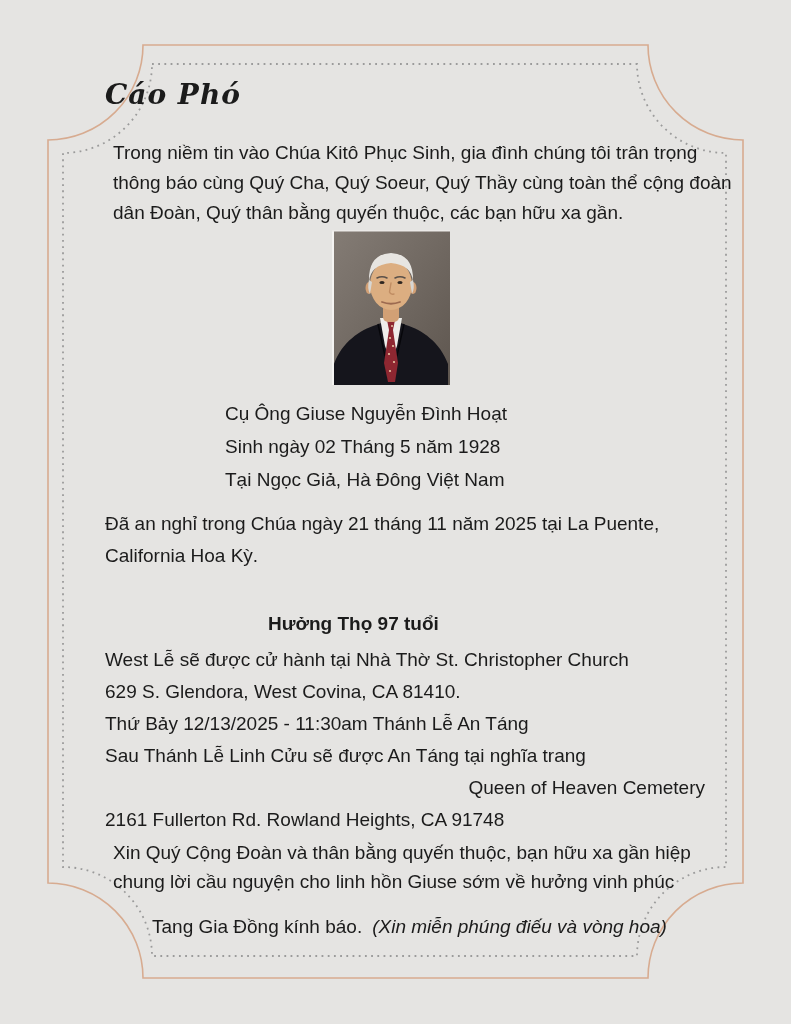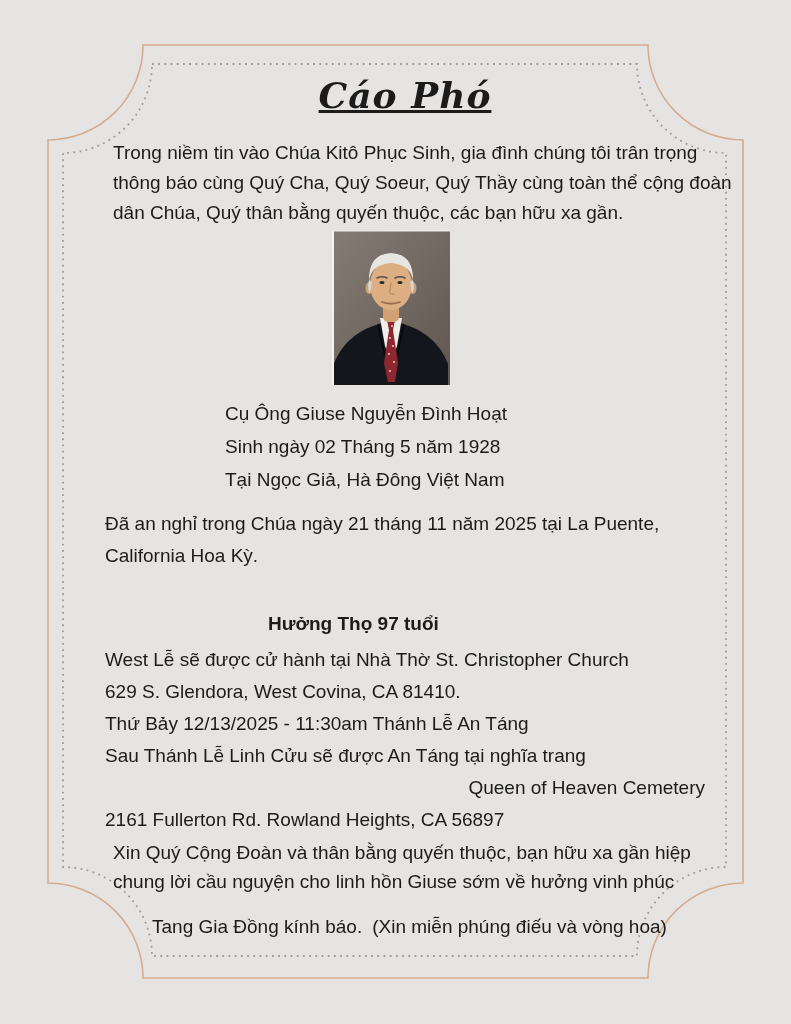--- a/index.html
+++ b/index.html
@@ -20,54 +20,54 @@
   .border-accent-path{fill:none;stroke:var(--border-accent);stroke-width:1.6;}
   .border-dotted-path{fill:none;stroke:var(--border-dots);stroke-width:1.8;stroke-dasharray:1.8 4.4;}
   .content{
     position:absolute;left:105px;top:72px;width:600px;
     font-size:19px;
   }
   .line{white-space:nowrap;}
   .page-title{
     font-family:"DejaVu Serif","Liberation Serif",serif;
     font-style:italic;font-weight:600;
-    font-size:36px;line-height:46px;
-    text-align:center;letter-spacing:1px;text-decoration:underline;
+    font-size:28px;line-height:46px;
+    letter-spacing:1px;
   }
   .intro{margin-top:20px;padding-left:8px;line-height:30px;}
   .photo-wrap{
     margin-top:2px;margin-left:227px;
     width:118px;height:155px;line-height:0;
   }
   .photo-wrap svg{display:block;}
   .name-block{margin-top:12px;margin-left:120px;line-height:33px;}
   .death-block{margin-top:12px;line-height:32px;}
   .age-line{font-weight:bold;line-height:32px;margin-left:163px;margin-top:36px;}
   .service-block{margin-top:4px;line-height:32px;}
   .bold{font-weight:normal;text-align:right;}
   .closing-block{margin-top:2px;padding-left:8px;line-height:29px;}
   .signature-row{margin-top:16px;margin-left:47px;line-height:30px;white-space:nowrap;}
-  .sig-note{margin-left:10px;}
+  .sig-note{font-style:italic;margin-left:10px;}
 </style>
 </head>
 <body>
 
 <svg class="border-svg" viewBox="0 0 791 1024" xmlns="http://www.w3.org/2000/svg">
   <path class="border-accent-path" d="M 143,45 L 648,45 A 95,95 0 0 0 743,140 L 743,883 A 95,95 0 0 0 648,978 L 143,978 A 95,95 0 0 0 48,883 L 48,140 A 95,95 0 0 0 143,45 Z"></path>
   <path class="border-dotted-path" d="M 152,64 L 637,64 A 89,89 0 0 0 726,153 L 726,867 A 89,89 0 0 0 637,956 L 152,956 A 89,89 0 0 0 63,867 L 63,153 A 89,89 0 0 0 152,64 Z"></path>
 </svg>
 
 <div class="content">
 
   <div class="page-title">Cáo Phó</div>
 
   <div class="intro">
     <div class="line">Trong niềm tin vào Chúa Kitô Phục Sinh, gia đình chúng tôi trân trọng</div>
     <div class="line">thông báo cùng Quý Cha, Quý Soeur, Quý Thầy cùng toàn thể cộng đoàn</div>
-    <div class="line">dân Chúa, Quý thân bằng quyến thuộc, các bạn hữu xa gần.</div>
+    <div class="line">dân Đoàn, Quý thân bằng quyến thuộc, các bạn hữu xa gần.</div>
   </div>
 
   <div class="photo-wrap">
     <svg width="118" height="155" viewBox="0 0 118 155" xmlns="http://www.w3.org/2000/svg">
       <defs>
         <linearGradient id="pbg" x1="0" y1="0" x2="1" y2="1">
           <stop offset="0" stop-color="#847c75"></stop>
           <stop offset="1" stop-color="#5e564f"></stop>
         </linearGradient>
       </defs>
@@ -126,21 +126,21 @@
   </div>
 
   <div class="age-line">Hưởng Thọ 97 tuổi</div>
 
   <div class="service-block">
     <div class="line"><span>West Lễ sẽ được cử hành tại Nhà Thờ </span><span class="bold">St. Christopher Church</span></div>
     <div class="line">629 S. Glendora, West Covina, CA 81410.</div>
     <div class="line">Thứ Bảy 12/13/2025 - 11:30am Thánh Lễ An Táng</div>
     <div class="line">Sau Thánh Lễ Linh Cửu sẽ được An Táng tại nghĩa trang</div>
     <div class="line bold">Queen of Heaven Cemetery</div>
-    <div class="line">2161 Fullerton Rd. Rowland Heights, CA 56897</div>
+    <div class="line">2161 Fullerton Rd. Rowland Heights, CA 91748</div>
   </div>
 
   <div class="closing-block">
     <div class="line">Xin Quý Cộng Đoàn và thân bằng quyến thuộc, bạn hữu xa gần hiệp</div>
     <div class="line">chung lời cầu nguyện cho linh hồn Giuse sớm về hưởng vinh phúc</div>
   </div>
 
   <div class="signature-row">
     <span>Tang Gia Đồng kính báo.</span><span class="sig-note">(Xin miễn phúng điếu và vòng hoa)</span>
   </div>

